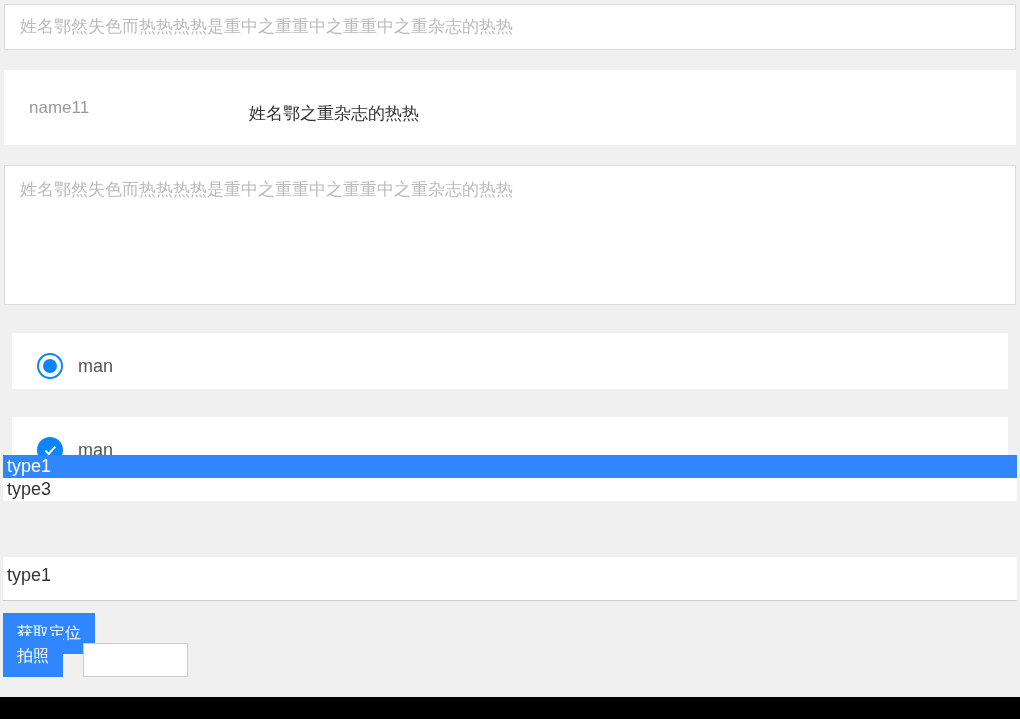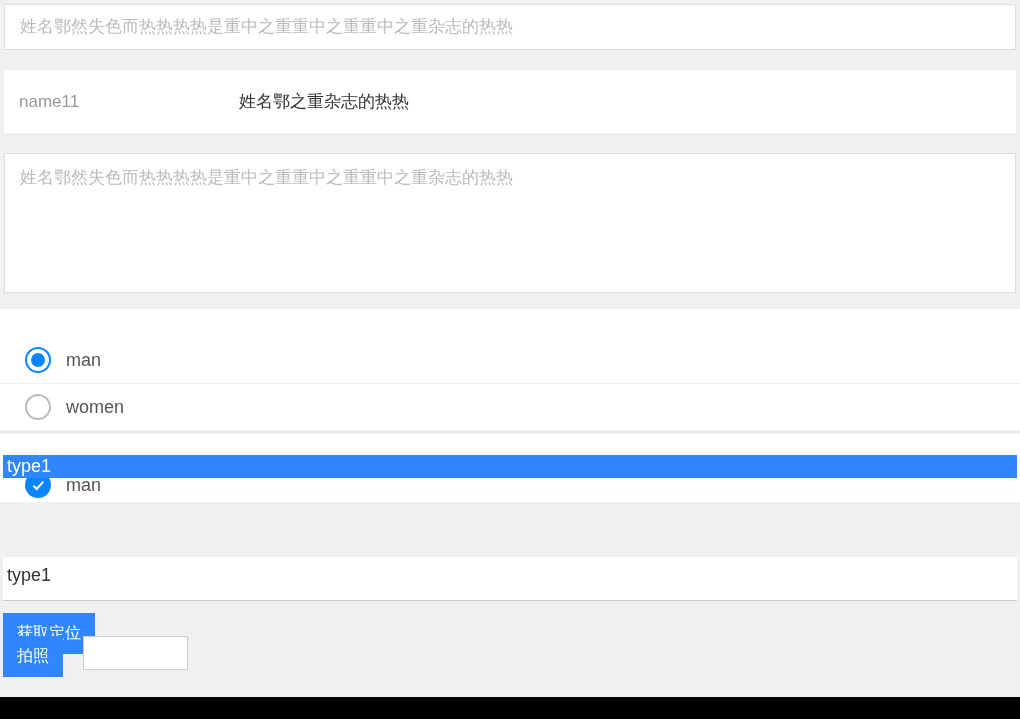--- a/index.html
+++ b/index.html
@@ -22,32 +22,33 @@
       border: none;
       outline: none;
       font-size: 17px;
       color: #333;
     }
     .input-row input[type=text]::placeholder {
       color: #bbb;
     }
     .label-row {
       background: #fff;
-      padding: 20px 15px;
+      padding: 20px 25px;
       display: flex;
       align-items: center;
       font-size: 17px;
       margin: 4px;
     }
     .label-key {
       color: #999;
       width: 220px;
     }
     .label-val {
       color: #333;
+      margin-top: 12px;
     }
     .textarea-row {
       background: #fff;
       border: 1px solid #ddd;
       margin: 4px;
       padding: 12px 15px;
       height: 140px;
     }
     .textarea-row textarea {
       width: 100%;
@@ -55,22 +56,22 @@
       border: none;
       outline: none;
       resize: none;
       font-size: 17px;
       font-family: inherit;
       color: #333;
     }
     .textarea-row textarea::placeholder { color: #bbb; }
     .radio-group, .checkbox-group {
       background: #fff;
-      margin: 0;
-      padding-top: 28px;
+      margin: 12px;
+      padding-top: 10px;
     }
     .option-row {
       display: flex;
       align-items: center;
       padding: 10px 25px;
       border-bottom: 1px solid #eee;
       font-size: 18px;
       color: #555;
     }
     .option-row:last-child { border-bottom: none; }
@@ -146,21 +147,21 @@
     .location-btn-wrap {
       position: absolute;
       left: 3px;
       top: 613px;
     }
     .photo-row {
       position: absolute;
       left: 3px;
       top: 636px;
       display: flex;
-      align-items: flex-start;
+      align-items: flex-end;
       gap: 20px;
     }
     .photo-input {
       width: 105px;
       height: 34px;
       border: 1px solid #ccc;
       background: #fff;
     }
     .taskbar {
       position: absolute;
@@ -191,42 +192,39 @@
 <div class="textarea-row">
   <textarea placeholder="姓名鄂然失色而热热热热是重中之重重中之重重中之重杂志的热热" style=""></textarea>
 </div>
 
 <div class="gap"></div>
 
 <div class="radio-group">
   <div class="option-row">
     <span class="radio-circle checked"></span>
     <span>man</span>
-  </div>
-  <div class="option-row">
-    <span class="radio-circle"></span>
-    <span>women</span>
   </div>
 </div>
 
 <div style="height:4px"></div>
 
 <div class="checkbox-group">
   <div class="option-row" style="border-bottom:none;padding-bottom:4px">
     <span class="checkbox-circle">
       <svg viewBox="0 0 24 24" fill="none" stroke="white" stroke-width="3">
           <polyline points="5,13 10,18 20,7"></polyline>
         </svg>
     </span>
     <span>man</span>
   </div>
 </div>
 
 <div class="dropdown-list">
   <div class="dropdown-item selected">type1</div>
+  <div class="dropdown-item">type3</div>
 </div>
 
 <div class="select-display">type1</div>
 
 <div class="location-btn-wrap">
   <button class="btn">获取定位</button>
 </div>
 
 <div class="photo-row">
   <button class="btn">拍照</button>

